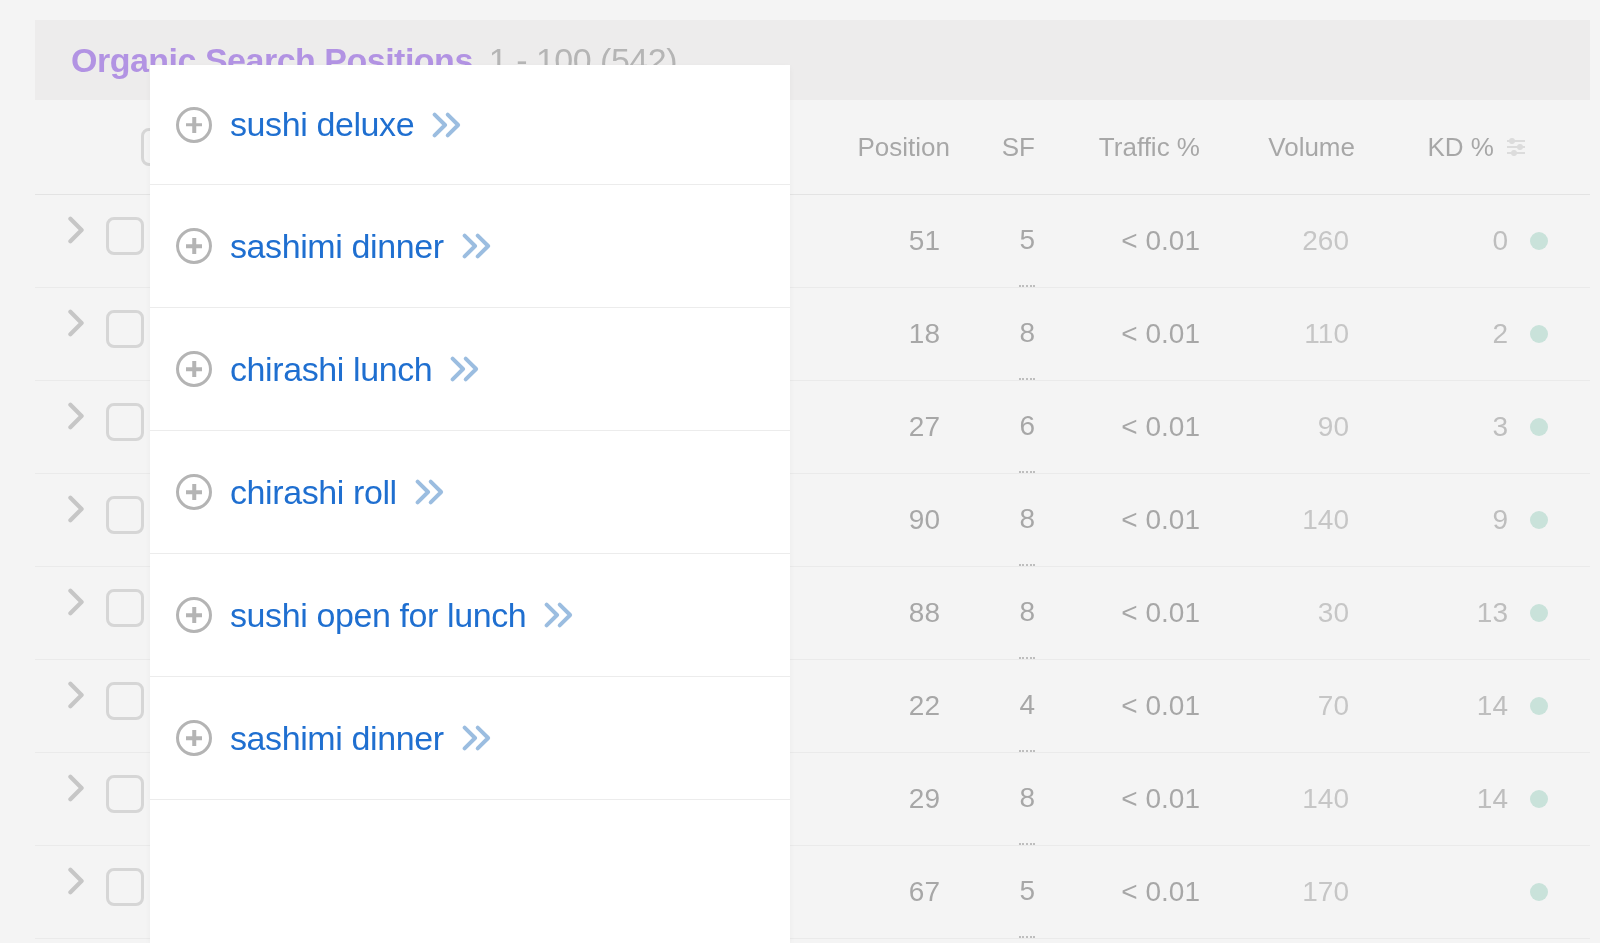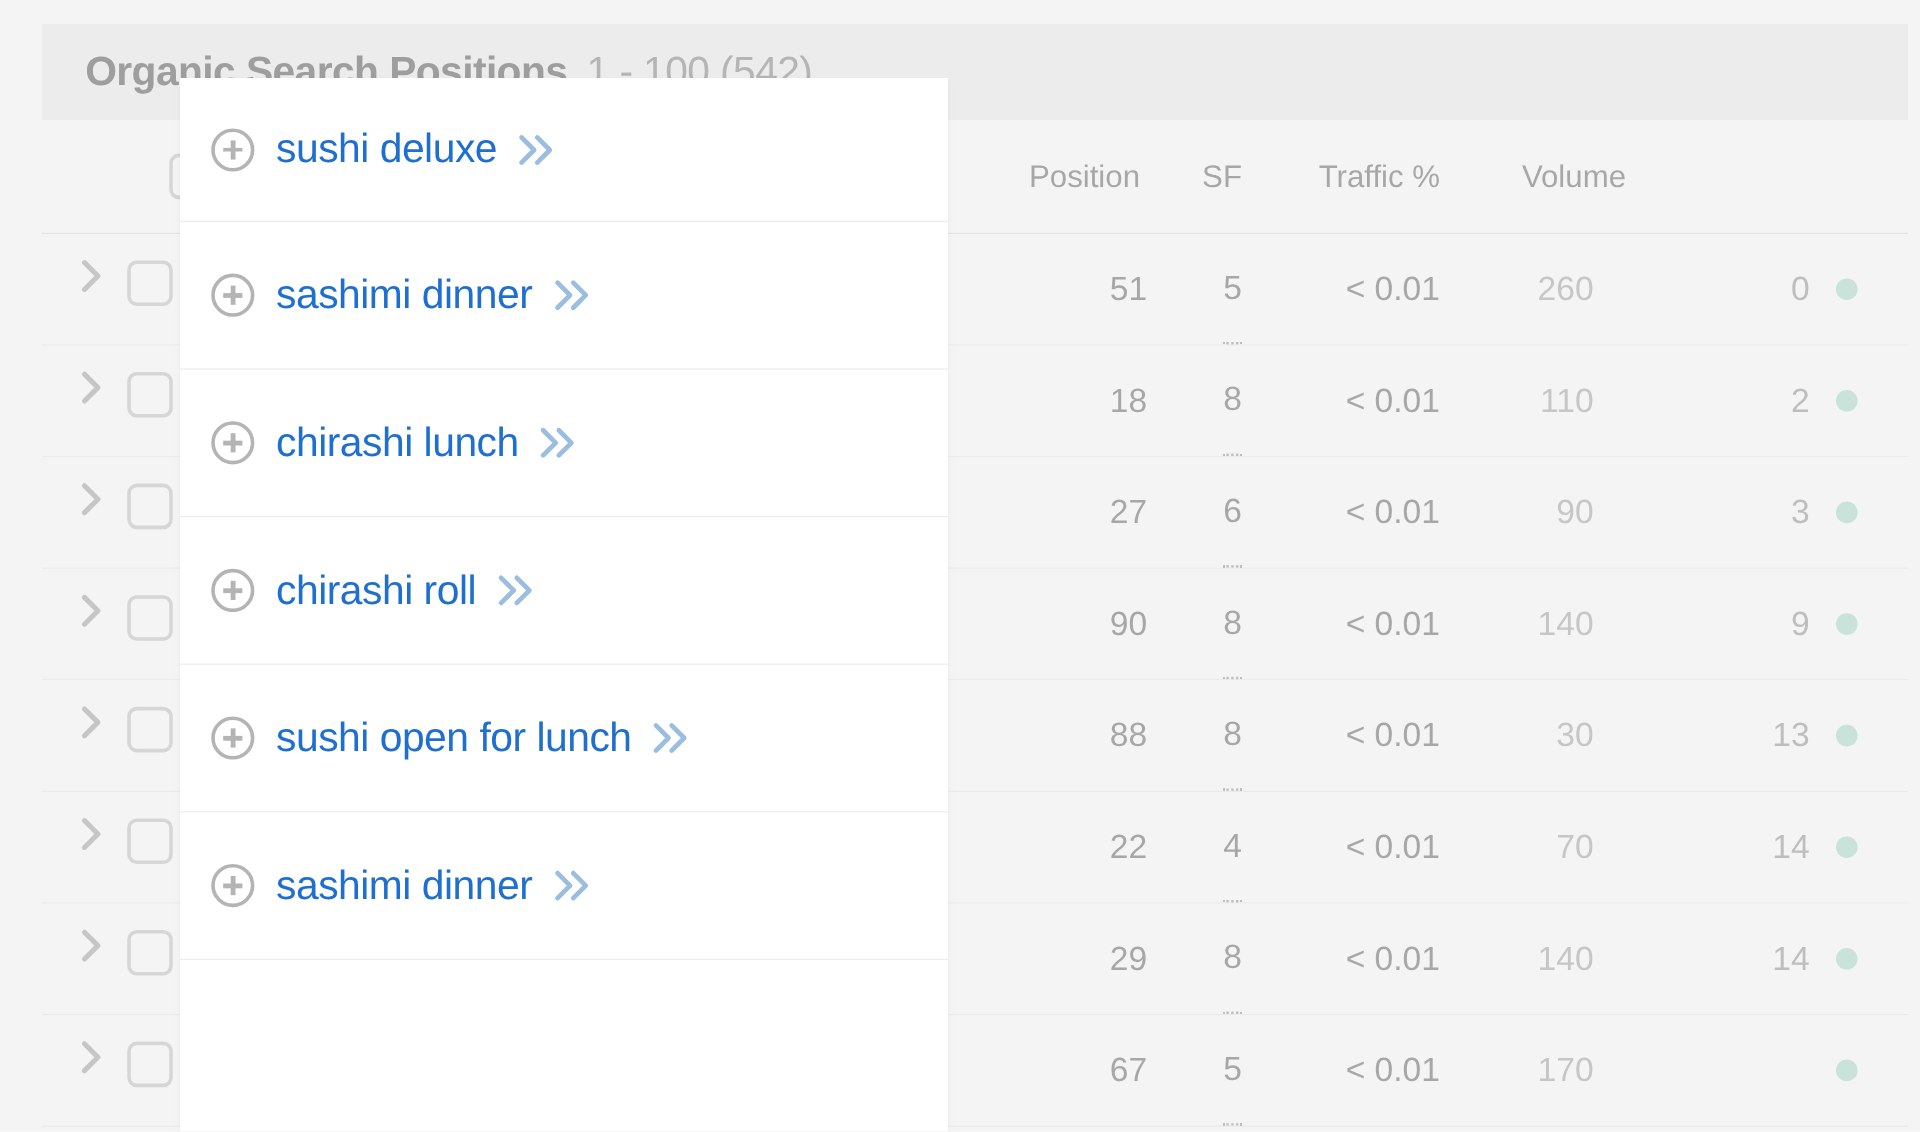--- a/index.html
+++ b/index.html
@@ -31,21 +31,21 @@
     height: 80px;
     background: #f0eeee;
     display: flex;
     align-items: center;
     padding-left: 36px;
     font-size: 34px;
     color: #666;
     letter-spacing: -0.5px;
     z-index: 1;
   }
-  .header-band .title-strong { font-weight: 700; color: #404040; }
+  .header-band .title-strong { font-weight: 700; color: #6d28d9; }
   .header-band .title-range  { margin-left: 16px; color: #737373; font-weight: 400; }
 
   
   .col-headers {
     position: absolute;
     top: 100px; left: 35px; right: 10px;
     height: 95px;
     background: #fff;
     border-bottom: 1px solid #d9d9d9;
     z-index: 1;
@@ -85,24 +85,24 @@
   }
   .chevron {
     position:absolute; left:28px; top:22px; width:26px; height:26px;
     display:flex; align-items:center; justify-content:center;
   }
   .row-checkbox {
     position:absolute; left:71px; top:22px; width:38px; height:38px;
     border:3px solid #bdbdbd; border-radius:8px; background:#fff;
   }
   .cell { position:absolute; top:0; bottom:0; display:flex; align-items:center; font-size:28px; color:#555; }
-  .c-pos  { right:634px; font-variant-numeric: tabular-nums; }
+  .c-pos  { right:650px; font-variant-numeric: tabular-nums; }
   .c-sf   { right:555px; border-bottom:2px dotted #888; padding-bottom:1px; font-variant-numeric: tabular-nums;}
   .c-traf { right:390px; font-variant-numeric: tabular-nums;}
-  .c-vol  { right:262px; color:#9a9a9a; font-variant-numeric: tabular-nums;}
+  .c-vol  { right:241px; color:#9a9a9a; font-variant-numeric: tabular-nums;}
   .c-kd   { right:82px;  color:#888; font-variant-numeric: tabular-nums;}
   .kd-dot {
     position:absolute; right:42px; top:50%; transform:translateY(-50%);
     width:18px; height:18px; border-radius:50%; background:#9fd7c6;
   }
 
   
   .popup {
     position: absolute;
     left: 150px;
@@ -148,20 +148,33 @@
     <span class="title-strong">Organic Search Positions</span>
     <span class="title-range">1 - 100 (542)</span>
   </div>
 
   <div class="col-headers">
     <div class="hdr-checkbox"></div>
     <div class="ch-cell ch-pos">Position</div>
     <div class="ch-cell ch-sf">SF</div>
     <div class="ch-cell ch-traf">Traffic %</div>
     <div class="ch-cell ch-vol">Volume</div>
+    <div class="ch-cell ch-kd">
+      <span>KD %</span>
+      <span class="settings-icon">
+        <svg width="24" height="24" viewBox="0 0 24 24" fill="none" stroke="#c9c9c9" stroke-width="2">
+          <line x1="3" y1="6" x2="21" y2="6"></line>
+          <line x1="3" y1="12" x2="21" y2="12"></line>
+          <line x1="3" y1="18" x2="21" y2="18"></line>
+          <circle cx="8" cy="6" r="2" fill="#c9c9c9"></circle>
+          <circle cx="16" cy="12" r="2" fill="#c9c9c9"></circle>
+          <circle cx="10" cy="18" r="2" fill="#c9c9c9"></circle>
+        </svg>
+      </span>
+    </div>
   </div>
 
   <div class="data-rows">
       <div class="data-row">
         <span class="chevron">
           <svg width="18" height="28" viewBox="0 0 12 20" fill="none" stroke="#9a9a9a" stroke-width="3" stroke-linecap="round" stroke-linejoin="round">
             <polyline points="2,2 10,10 2,18"></polyline>
           </svg>
         </span>
         <span class="row-checkbox"></span>

